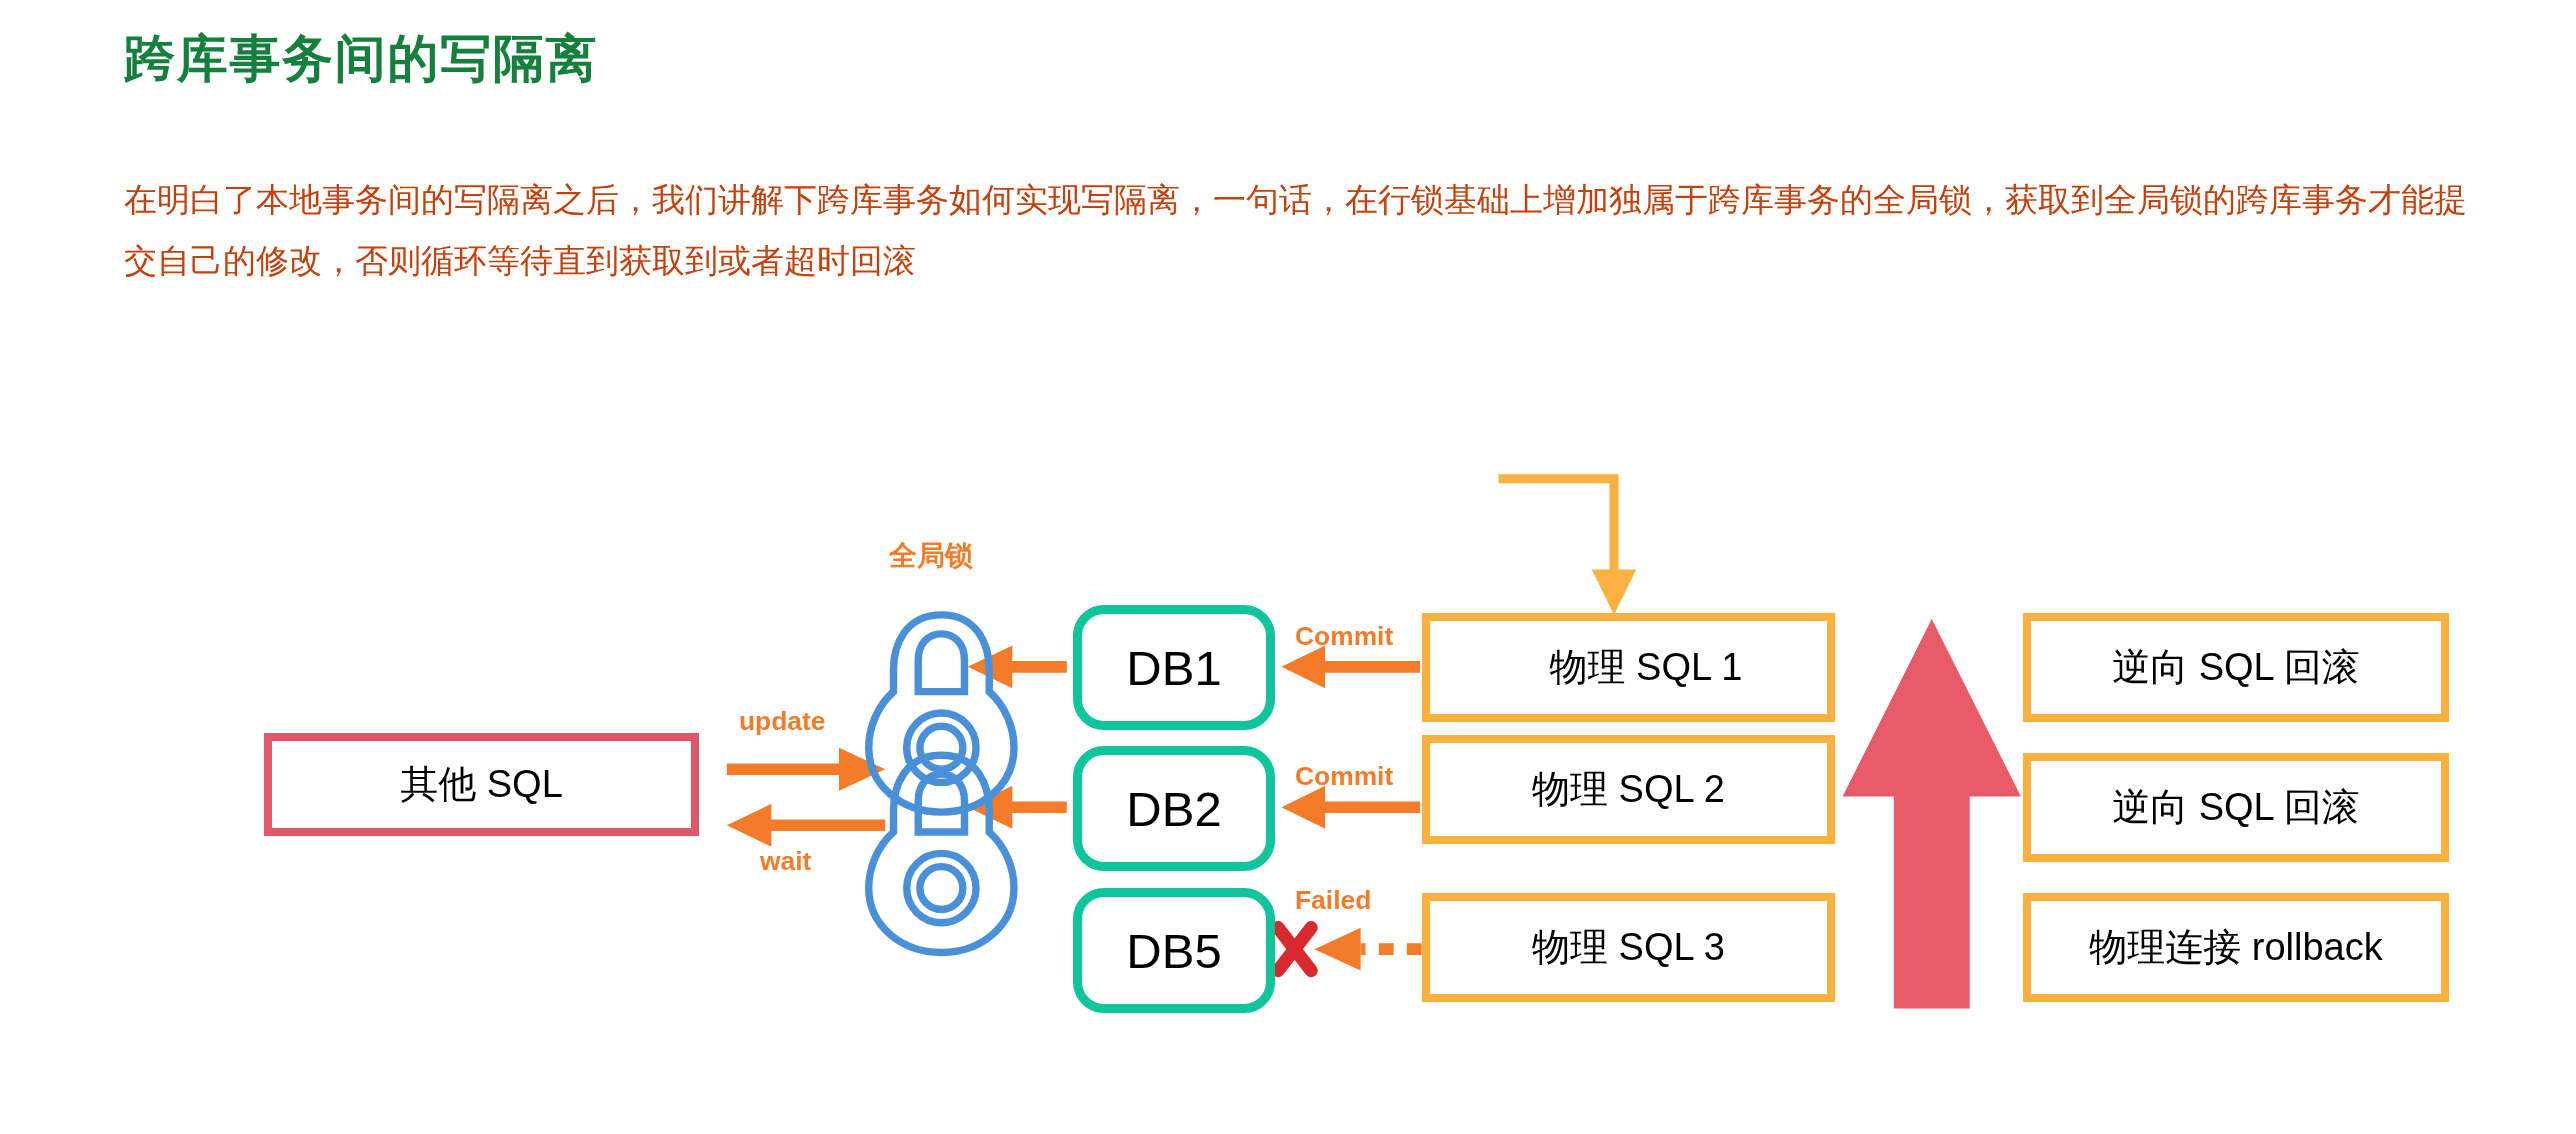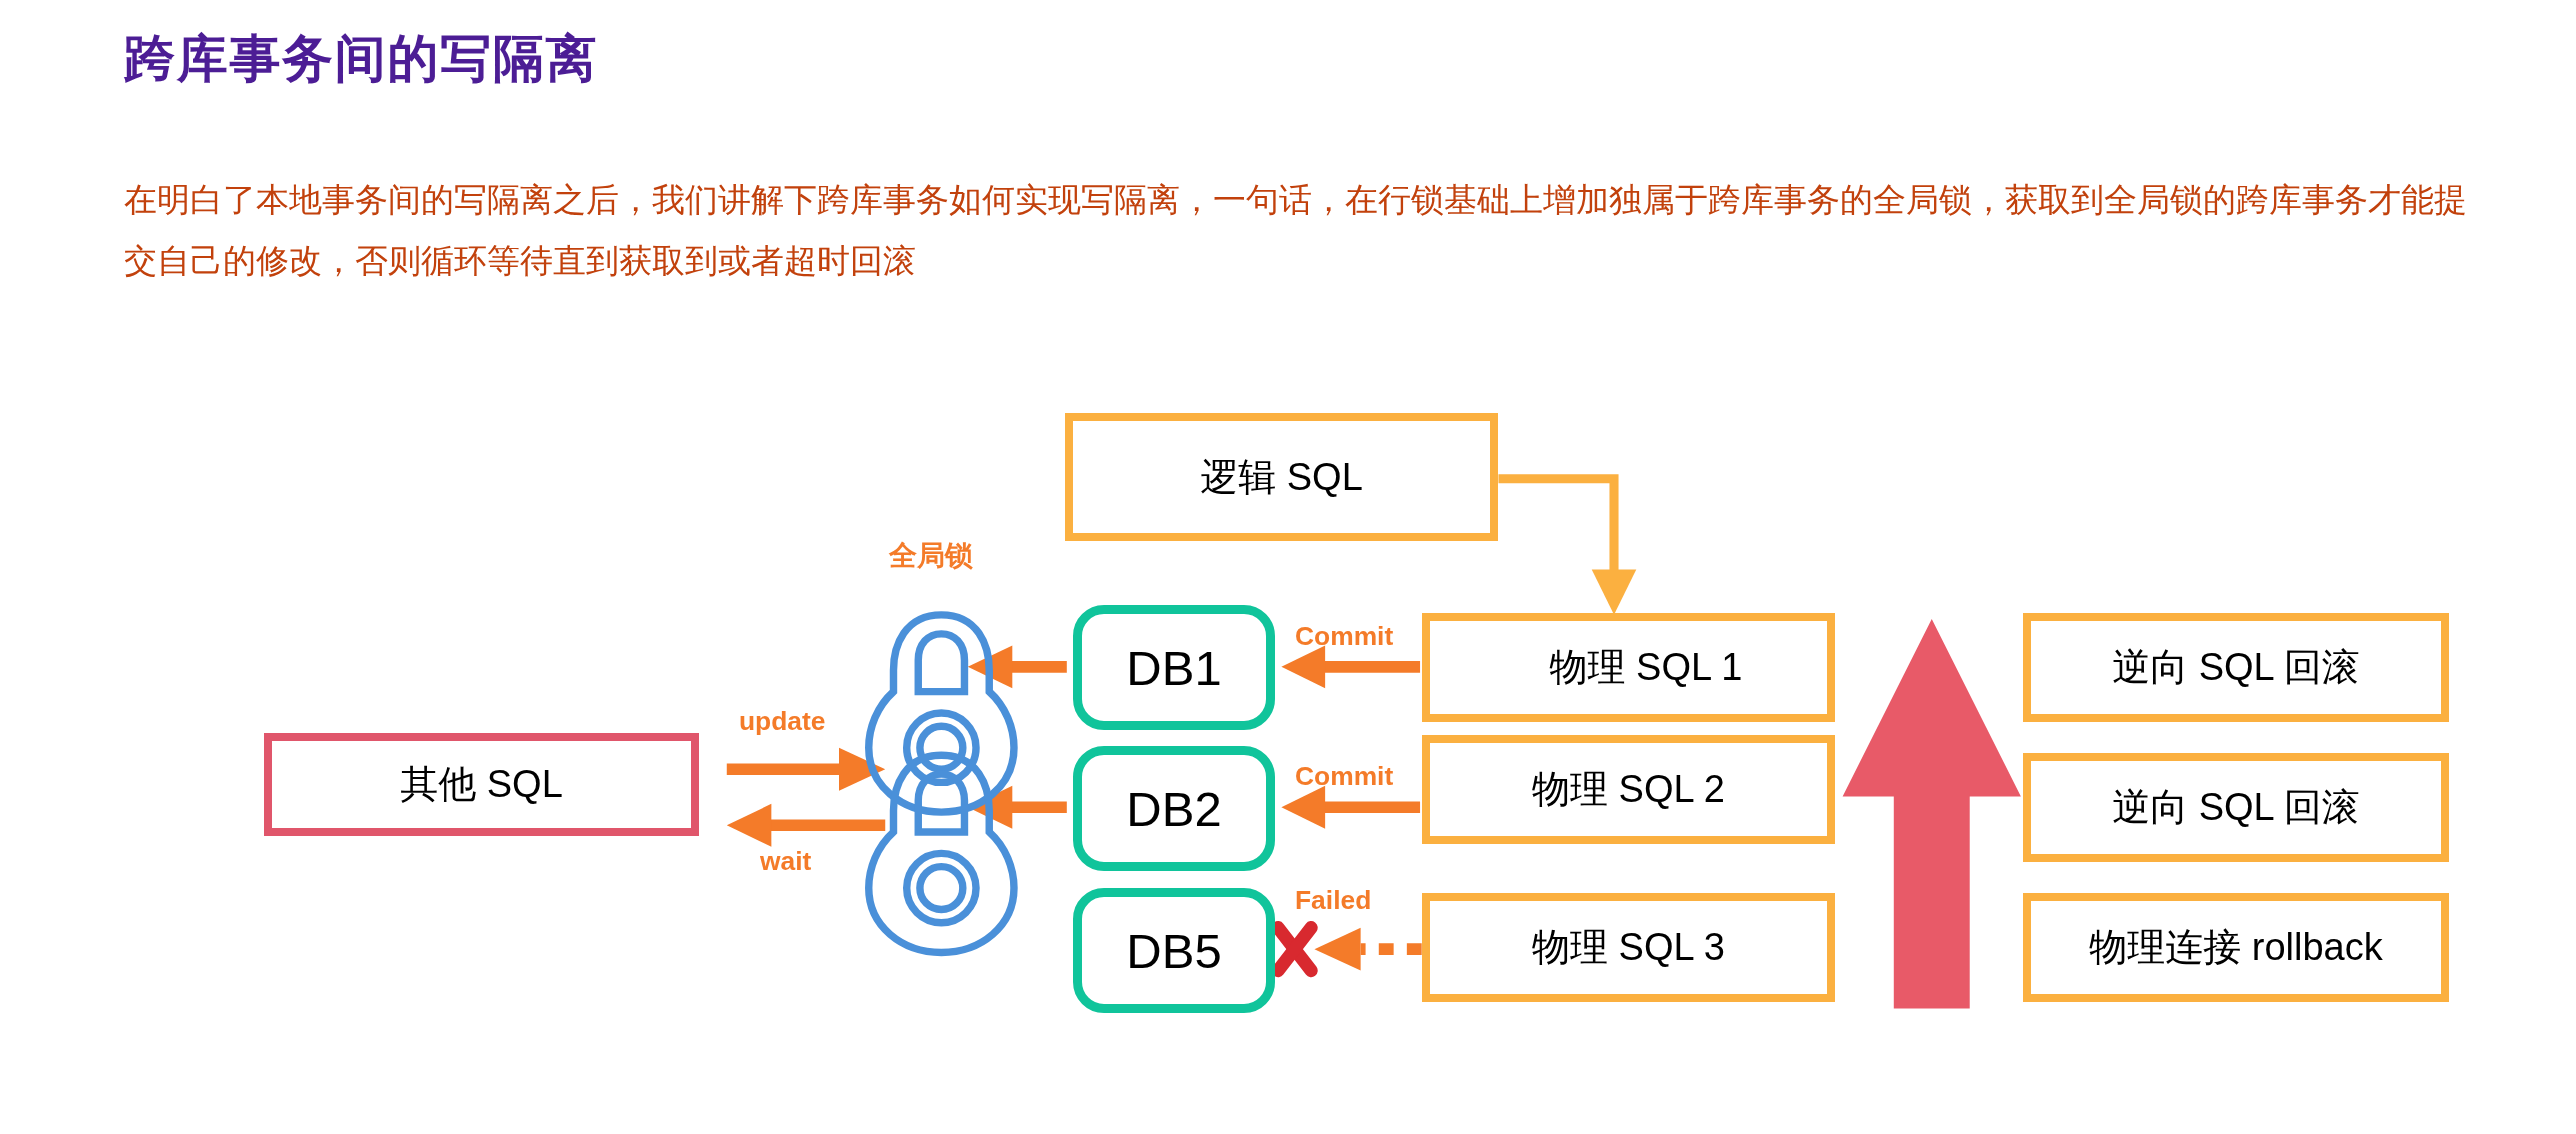--- a/index.html
+++ b/index.html
@@ -15,21 +15,21 @@
     position: relative;
   }
 
   
   #page-title {
     position: absolute;
     left: 124px;
     top: 25px;
     font-size: 51px;
     font-weight: bold;
-    color: #4c1d95;
+    color: #15803d;
     letter-spacing: 1.7px;
     white-space: nowrap;
   }
   #intro-paragraph {
     position: absolute;
     left: 124px;
     top: 169px;
     width: 2361px;
     font-size: 33px;
     line-height: 1.85;
@@ -181,23 +181,20 @@
                C 1198 952 1184 915 1140 915 Z"></path>
       <path d="M 1112 1008 L 1112 970
                C 1112 950 1124 938 1140 938
                C 1156 938 1168 950 1168 970
                L 1168 1008 Z"></path>
       <circle cx="1140" cy="1076" r="42"></circle>
       <circle cx="1140" cy="1076" r="26"></circle>
     </g>
   </svg>
 
-  <div class="node box-orange" style="left:1065px; top:413px; width:433px; height:128px;">
-    <span>逻辑 SQL</span>
-  </div>
 
   <div class="label label-cn" style="left:889px; top:537px;">全局锁</div>
 
   <div class="node box-red" style="left:264px; top:733px; width:435px; height:103px;">
     <span>其他 SQL</span>
   </div>
 
   <div class="label label-en" style="left:739px; top:706px;">update</div>
   <div class="label label-en" style="left:760px; top:846px;">wait</div>
 

